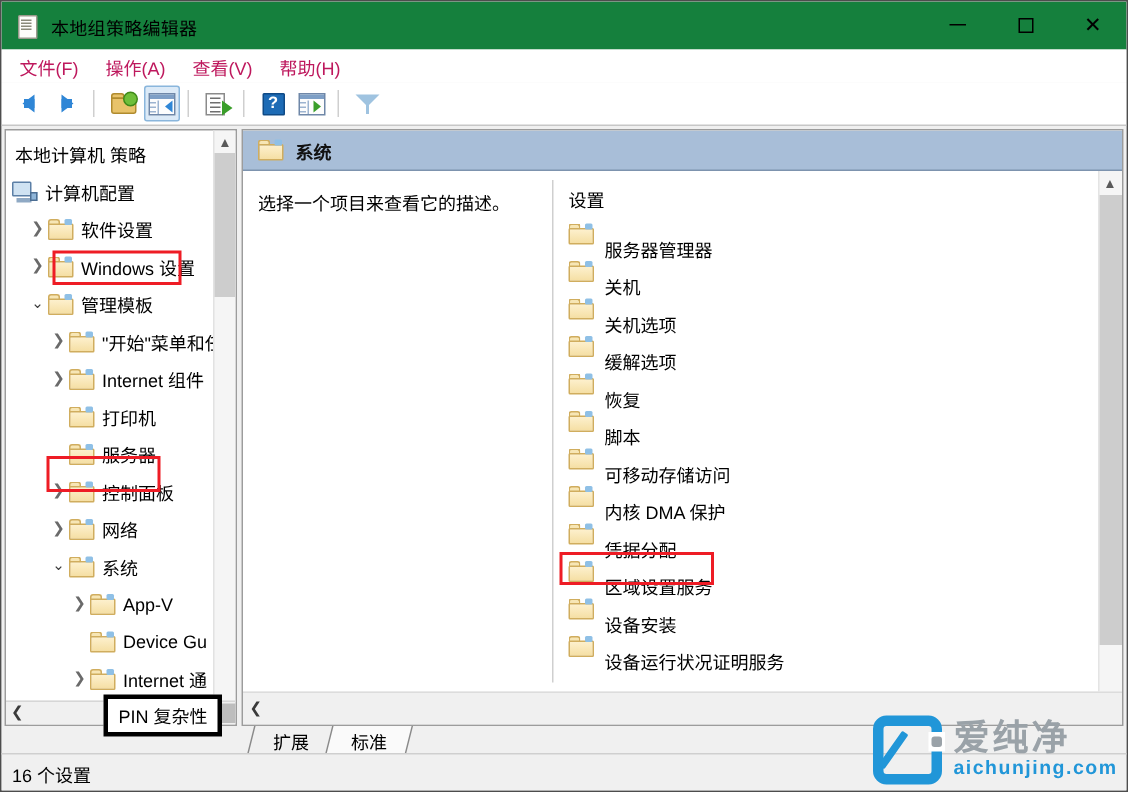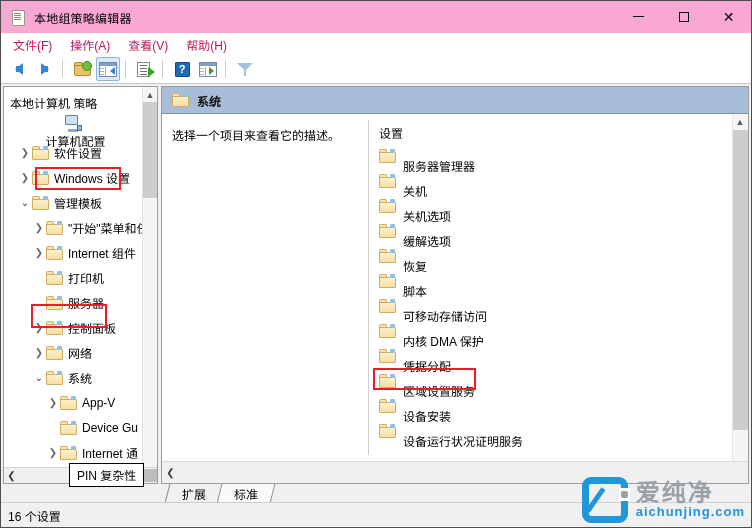--- a/index.html
+++ b/index.html
@@ -15,21 +15,21 @@
     width: 752px; height: 528px;
     background: #f0f0f0;
     border: 1px solid #4d4d4d;
     box-sizing: border-box;
     overflow: hidden;
   }
 
   
   .titlebar {
     position: absolute; left: 0; top: 0; width: 750px; height: 32px;
-    background: #f9a8d4;
+    background: #15803d;
     display: flex; align-items: center;
   }
   .title-icon {
     margin-left: 9px; margin-right: 8px;
     width: 16px; height: 16px; position: relative;
   }
   .title-icon .doc {
     position: absolute; left: 2px; top: 1px;
     width: 11px; height: 14px;
     background: #fdfdfa;
@@ -183,21 +183,21 @@
   .tree-vscroll {
     position: absolute; right: 0; top: 0; width: 14px; bottom: 15px;
     background: #f5f5f5; border-left: 1px solid #e2e2e2;
   }
   .vs-btn { width: 14px; height: 15px; display:flex; align-items:center; justify-content:center; color:#5a5a5a; font-size:9px;}
   .vs-thumb { position:absolute; left:0; top:15px; width:14px; height: 96px; background:#cdcdcd;}
 
   
   .tooltip {
     position: absolute; left: 68px; top: 462px;
-    background: #ffffff; border: 1px solid #000000;
+    background: #ffffff; border: 3px solid #000000;
     padding: 2px 7px 3px 7px; font-size: 12px; color: #000;
     white-space: nowrap; z-index: 40;
   }
 
   
   .right-pane {
     position: absolute; left: 160px; top: 2px; width: 588px; height: 398px;
     background: #ffffff;
     border: 1px solid #9c9c9c;
     box-sizing: border-box;
@@ -392,21 +392,21 @@
   </div>
 
   <div class="content">
 
     <div class="tree-pane">
       <div class="tree-scroll">
         <div class="tree-root">
           <div class="trow" style="padding-left:6px;">
             <span class="tlabel">本地计算机 策略</span>
           </div>
-          <div class="trow" style="padding-left:4px;flex-direction:column;">
+          <div class="trow" style="padding-left:4px;">
             <span class="pc-icon">
                 <i class="mon"></i>
                 <i class="base"></i>
                 <i class="cable"></i>
               </span>
             <span class="tlabel">计算机配置</span>
           </div>
           <div class="trow" style="padding-left:14px;">
             <span class="chev">❯</span>
             <span class="fold">

